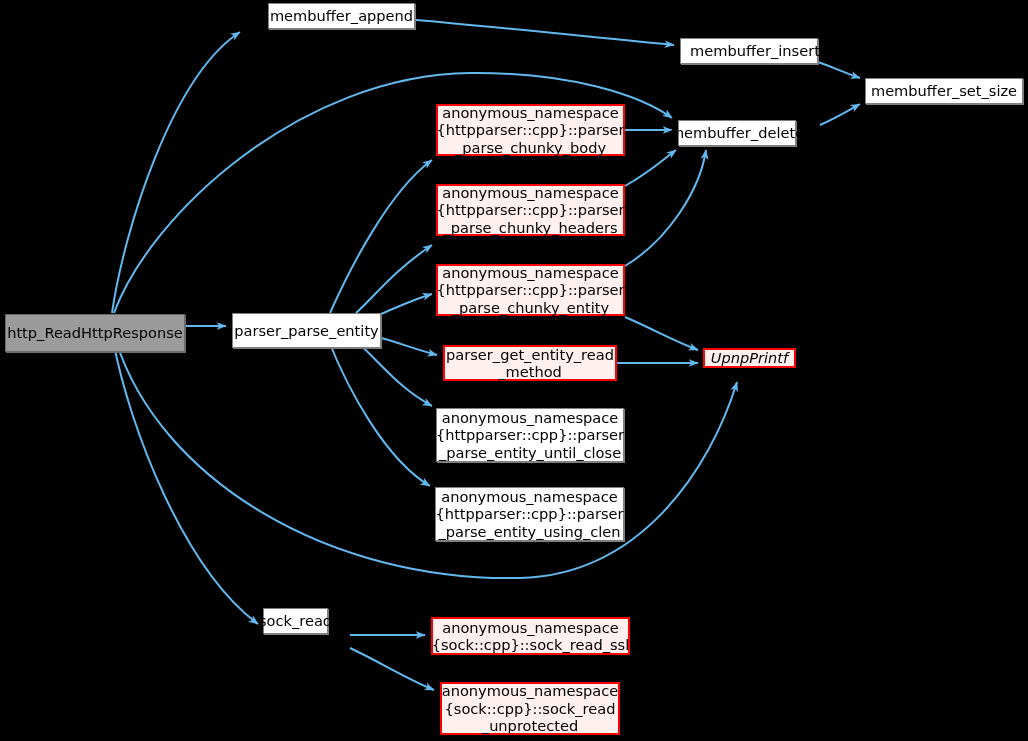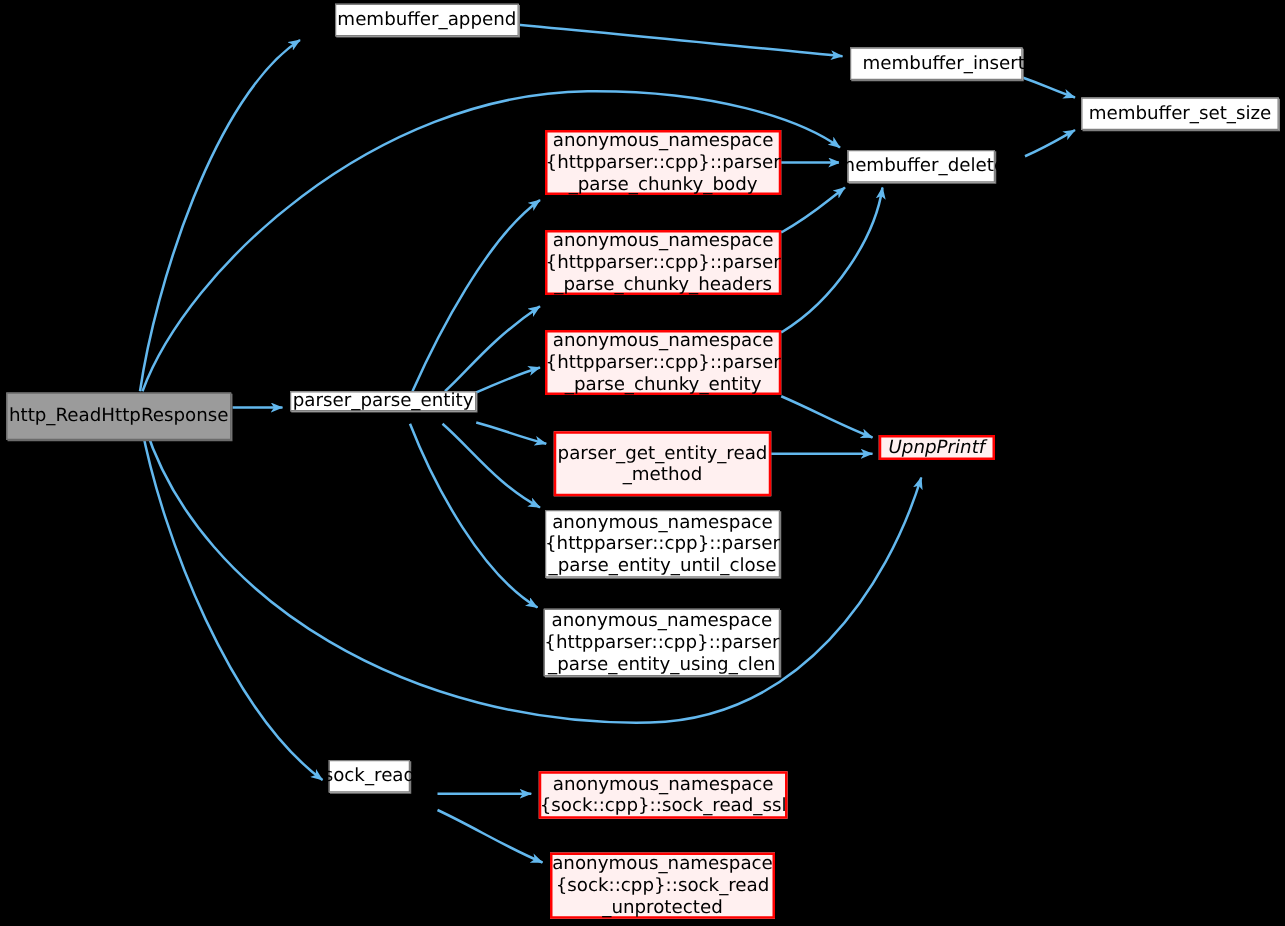--- a/index.html
+++ b/index.html
@@ -64,21 +64,21 @@
   </svg>
 
   <div class="node n-gray" style="left:5px;top:314px;width:180px;height:38px;">
     <span>http_ReadHttpResponse</span>
   </div>
 
   <div class="node n-white" style="left:234px;top:3px;width:147px;height:26px;margin-left:34px;">
     <span>membuffer_append</span>
   </div>
 
-  <div class="node n-white" style="left:232px;top:313px;width:149px;height:16px;">
+  <div class="node n-white" style="left:232px;top:313px;width:149px;height:35px;">
     <span>parser_parse_entity</span>
   </div>
 
   <div class="node n-white" style="left:263px;top:608px;width:65px;height:26px;">
     <span>sock_read</span>
   </div>
 
   <div class="node n-white" style="left:680px;top:38px;width:138px;height:26px;padding-left:12px;">
     <span>membuffer_insert</span>
   </div>
@@ -102,21 +102,21 @@
 {httpparser::cpp}::parser
 _parse_chunky_headers</span>
   </div>
 
   <div class="node n-pink" style="left:436px;top:264px;width:189px;height:52px;">
     <span>anonymous_namespace
 {httpparser::cpp}::parser
 _parse_chunky_entity</span>
   </div>
 
-  <div class="node n-pink" style="left:443px;top:345px;width:174px;height:52px;">
+  <div class="node n-pink" style="left:443px;top:345px;width:174px;height:36px;">
     <span>parser_get_entity_read
 _method</span>
   </div>
 
   <div class="node n-white" style="left:436px;top:408px;width:188px;height:54px;">
     <span>anonymous_namespace
 {httpparser::cpp}::parser
 _parse_entity_until_close</span>
   </div>
 

